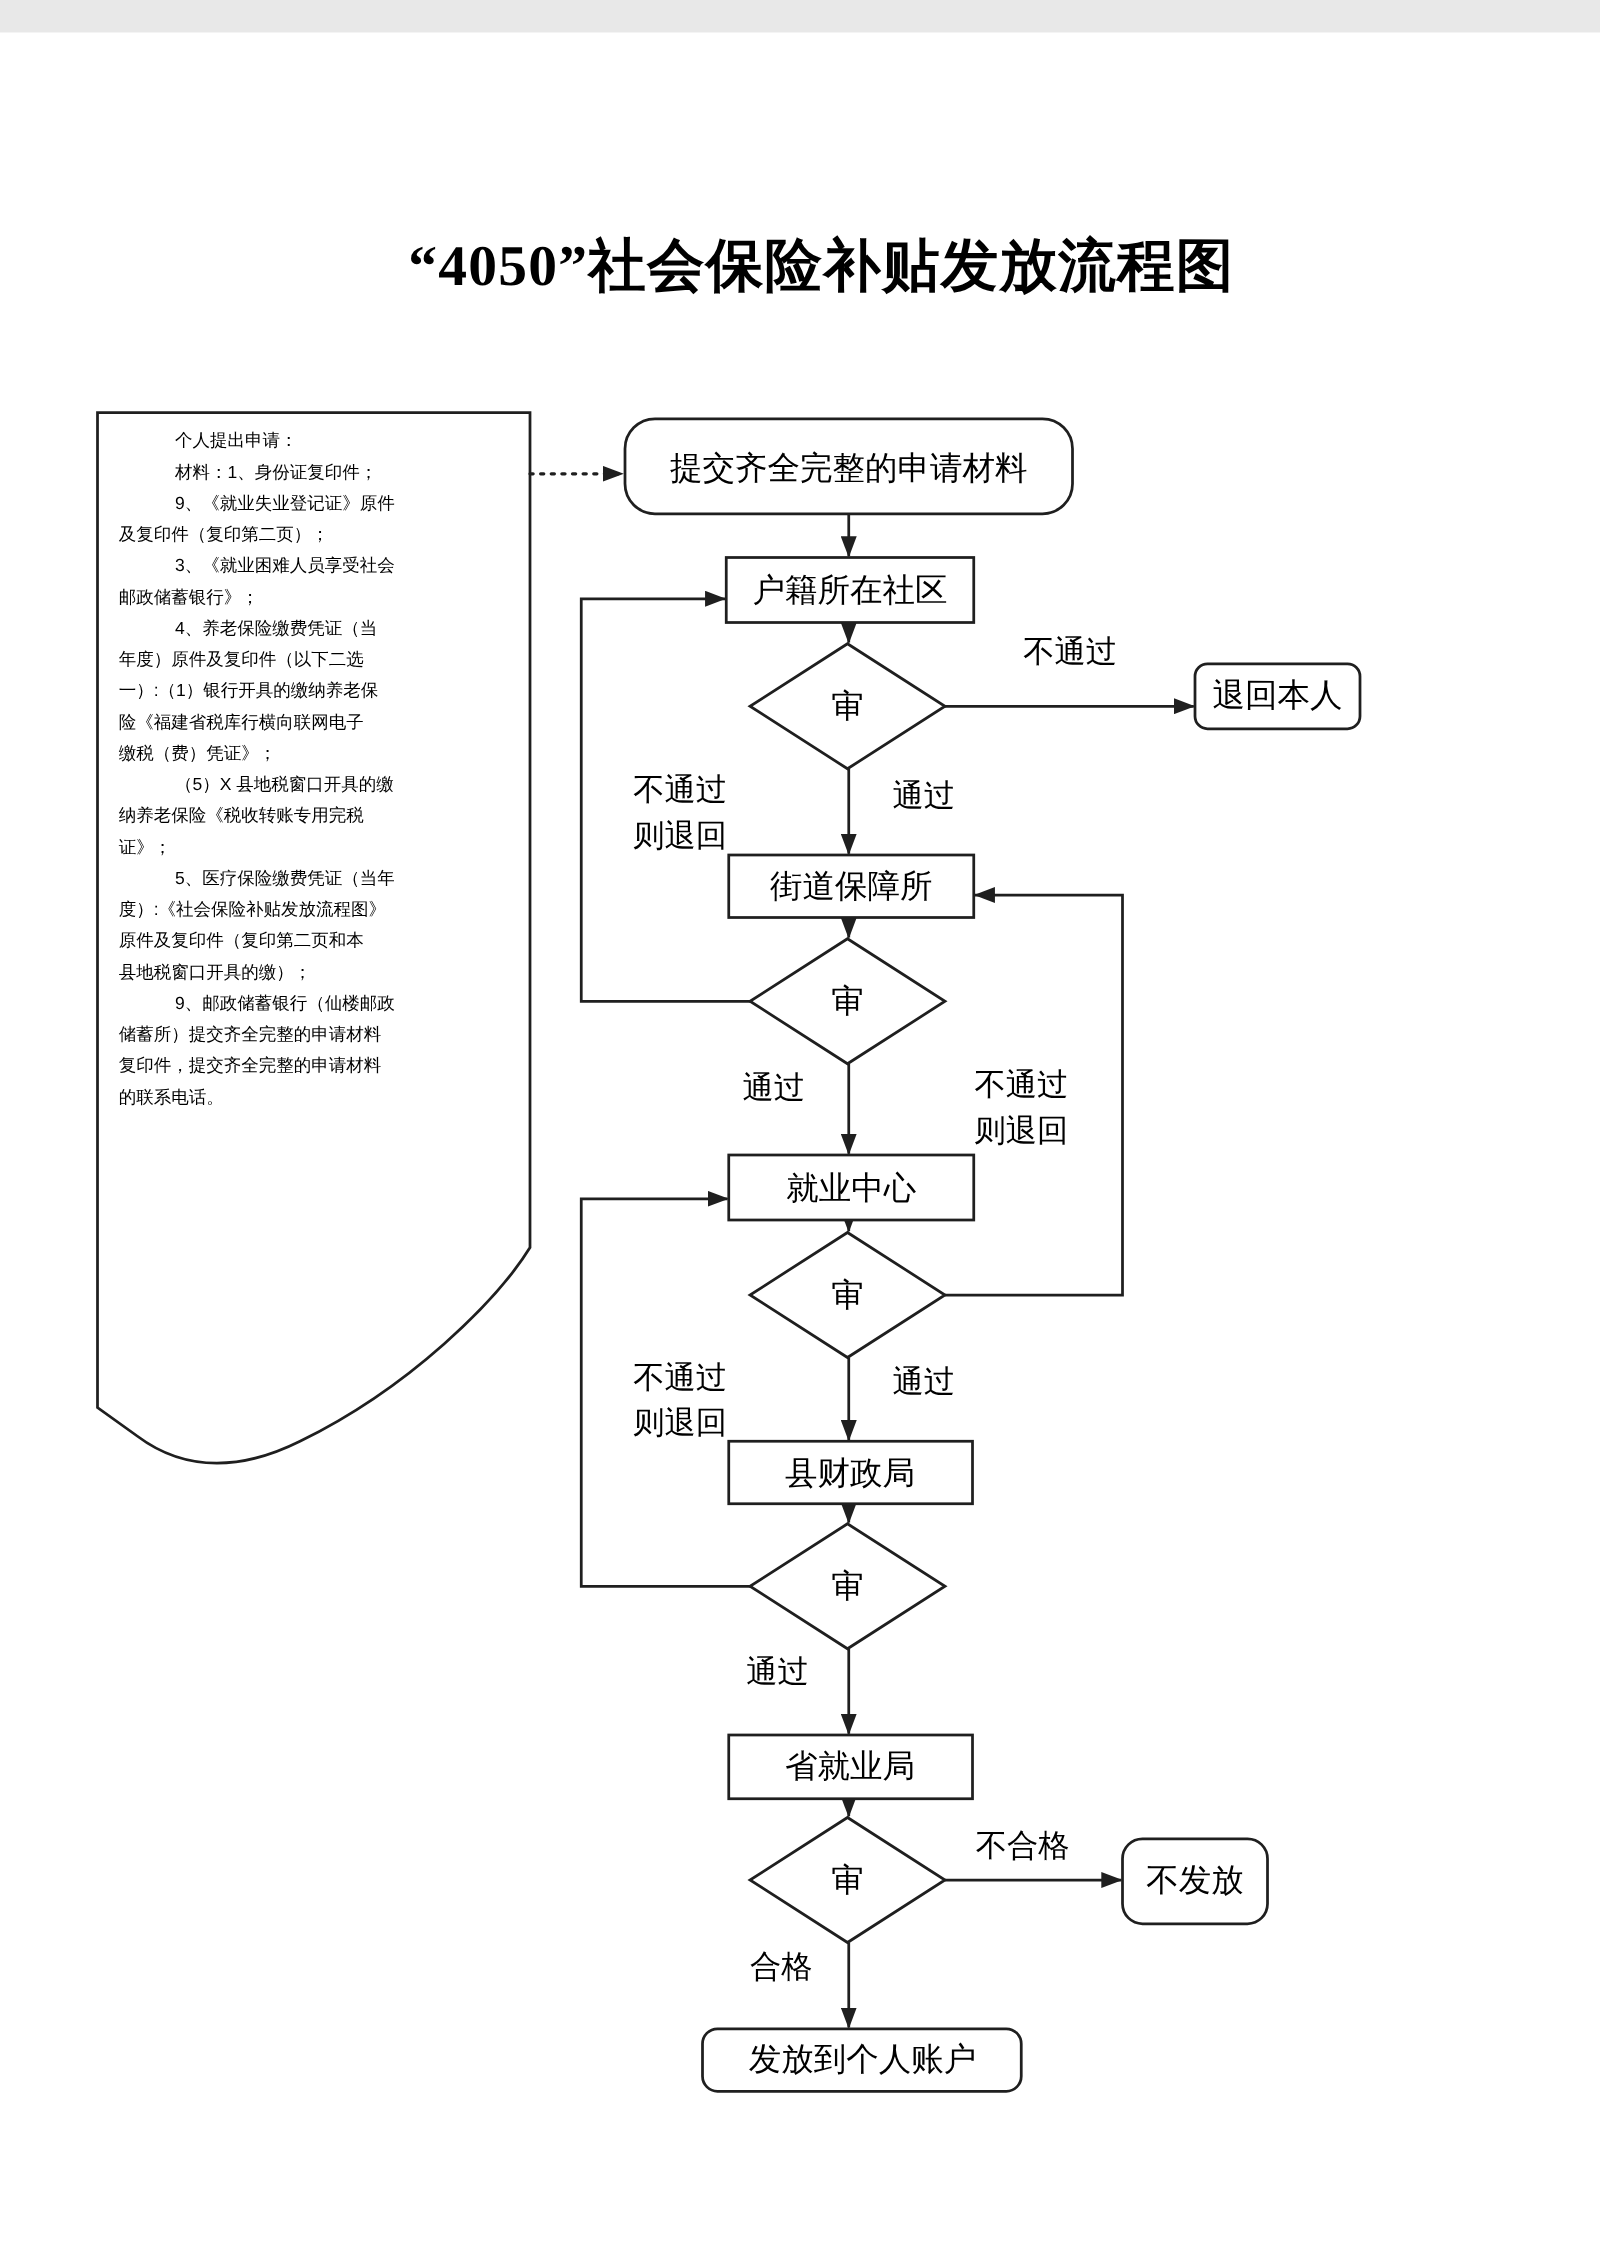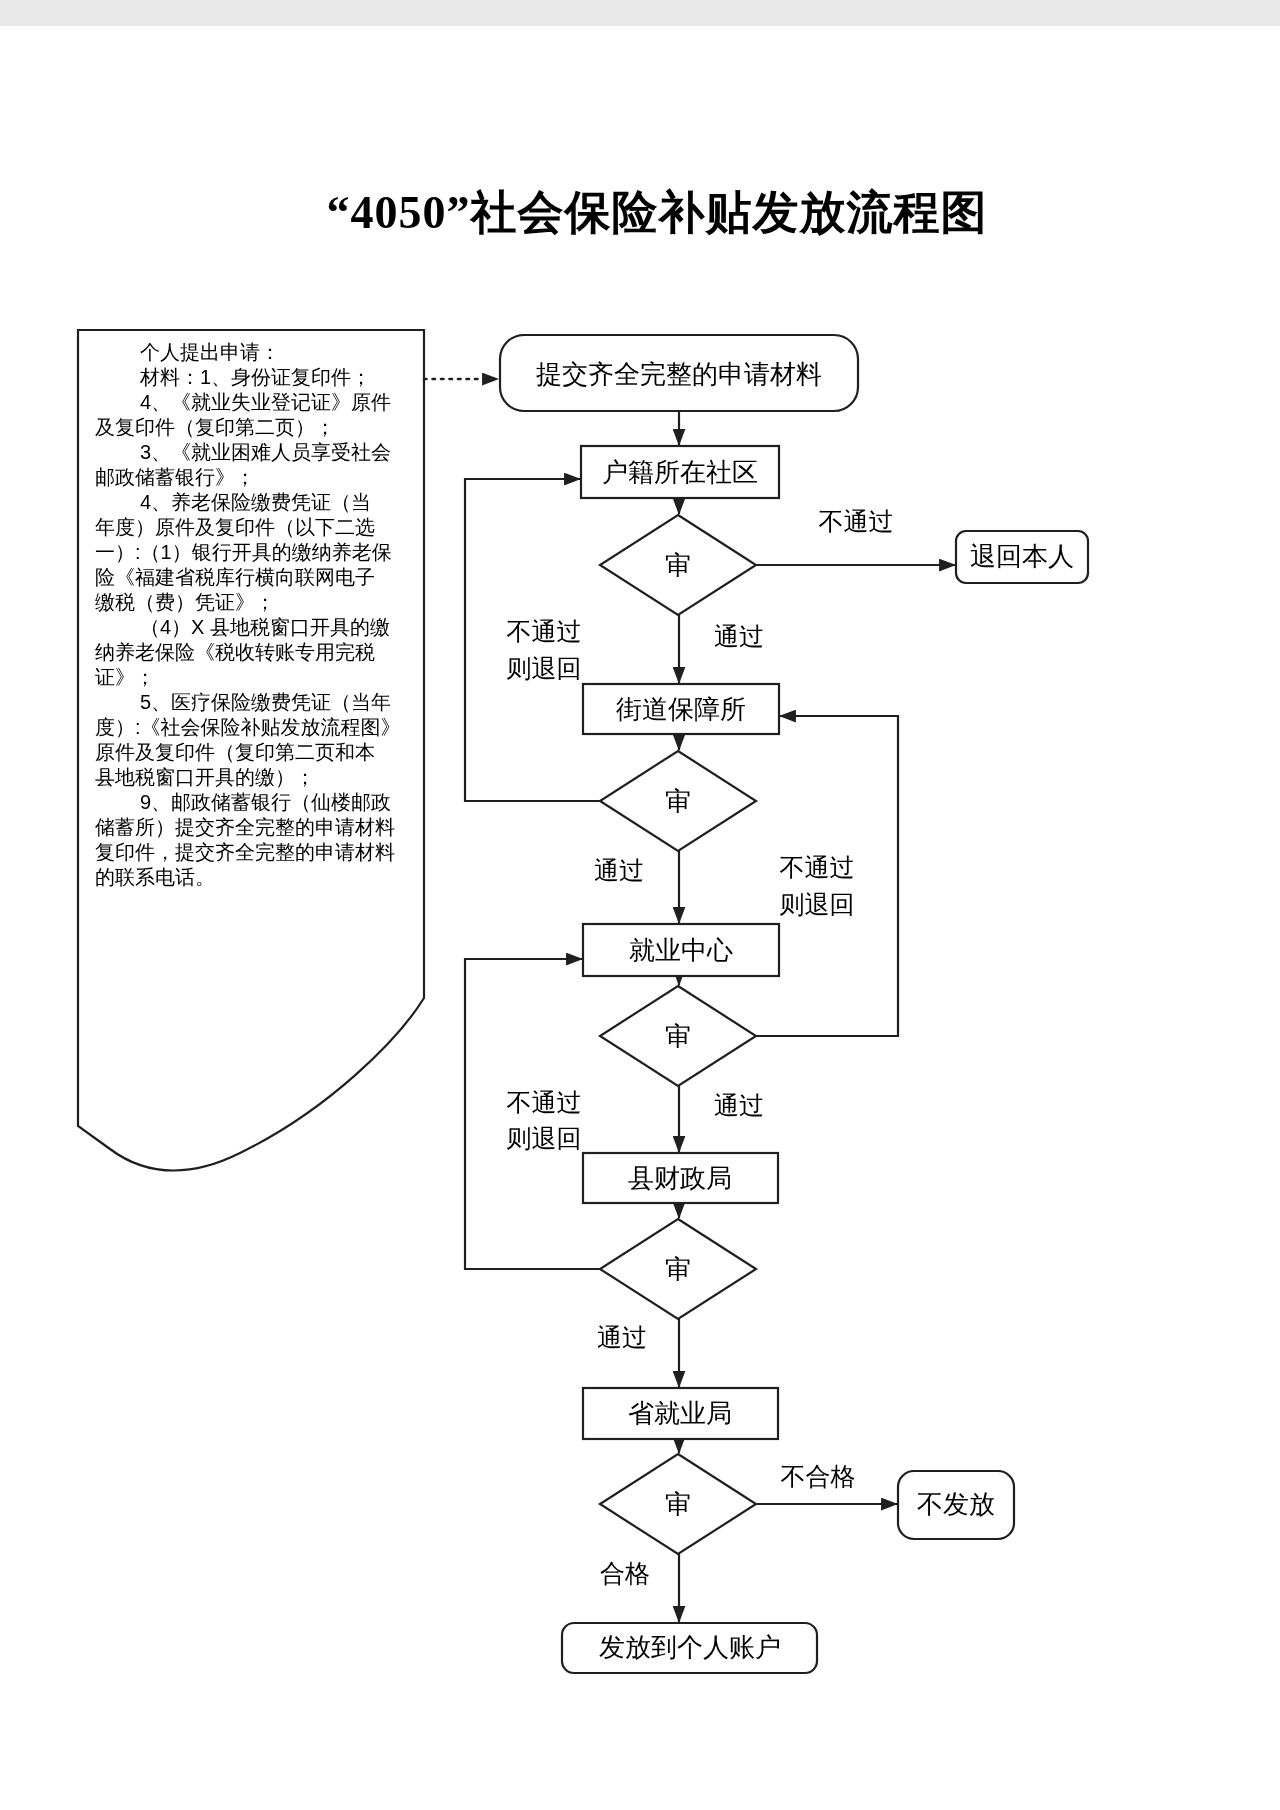--- a/index.html
+++ b/index.html
@@ -8,21 +8,21 @@
   #title{position:absolute;top:156px;left:0;width:1280px;padding-left:34px;box-sizing:border-box;
          text-align:center;font-family:"Liberation Serif","DejaVu Serif",serif;
          font-size:46px;font-weight:bold;letter-spacing:1px;white-space:nowrap;}
   #chart-svg{position:absolute;left:0;top:0;width:1280px;height:1810px;}
   #chart-svg .shape{fill:#ffffff;stroke:#1f1f1f;stroke-width:2.2px;}
   #chart-svg .edge{fill:none;stroke:#1f1f1f;stroke-width:2.2px;}
   #chart-svg .edge-dotted{fill:none;stroke:#1f1f1f;stroke-width:2.6px;stroke-dasharray:2.5 6;stroke-linecap:round;}
   #chart-svg text{fill:#000;font-family:"Liberation Sans","DejaVu Sans",sans-serif;
                   font-size:26px;text-anchor:middle;dominant-baseline:middle;}
   #chart-svg text.edge-label{font-size:25px;}
-  #note-text{position:absolute;left:95px;top:314px;width:328px;font-size:20px;line-height:25px;}
+  #note-text{position:absolute;left:95px;top:314px;width:328px;font-size:14px;line-height:25px;}
   #note-text .note-line{white-space:nowrap;}
   #note-text .note-line.ind{padding-left:45px;}
 </style>
 </head>
 <body>
 <div id="page">
 
   <div id="title">“4050”社会保险补贴发放流程图</div>
 
   <svg id="chart-svg" viewBox="0 0 1280 1810" xmlns="http://www.w3.org/2000/svg">
@@ -108,30 +108,30 @@
     <text class="edge-label" x="544" y="1078">不通过</text>
     <text class="edge-label" x="544" y="1114">则退回</text>
     <text class="edge-label" x="622" y="1313">通过</text>
     <text class="edge-label" x="818" y="1452">不合格</text>
     <text class="edge-label" x="625" y="1549">合格</text>
   </svg>
 
   <div id="note-text">
       <div class="note-line ind">个人提出申请：</div>
       <div class="note-line ind">材料：1、身份证复印件；</div>
-      <div class="note-line ind">4、《就业失业登记证》原件</div>
+      <div class="note-line ind">9、《就业失业登记证》原件</div>
       <div class="note-line">及复印件（复印第二页）；</div>
       <div class="note-line ind">3、《就业困难人员享受社会</div>
       <div class="note-line">邮政储蓄银行》；</div>
       <div class="note-line ind">4、养老保险缴费凭证（当</div>
       <div class="note-line">年度）原件及复印件（以下二选</div>
       <div class="note-line">一）:（1）银行开具的缴纳养老保</div>
       <div class="note-line">险《福建省税库行横向联网电子</div>
       <div class="note-line">缴税（费）凭证》；</div>
-      <div class="note-line ind">（4）X 县地税窗口开具的缴</div>
+      <div class="note-line ind">（5）X 县地税窗口开具的缴</div>
       <div class="note-line">纳养老保险《税收转账专用完税</div>
       <div class="note-line">证》；</div>
       <div class="note-line ind">5、医疗保险缴费凭证（当年</div>
       <div class="note-line">度）:《社会保险补贴发放流程图》</div>
       <div class="note-line">原件及复印件（复印第二页和本</div>
       <div class="note-line">县地税窗口开具的缴）；</div>
       <div class="note-line ind">9、邮政储蓄银行（仙楼邮政</div>
       <div class="note-line">储蓄所）提交齐全完整的申请材料</div>
       <div class="note-line">复印件，提交齐全完整的申请材料</div>
       <div class="note-line">的联系电话。</div>

